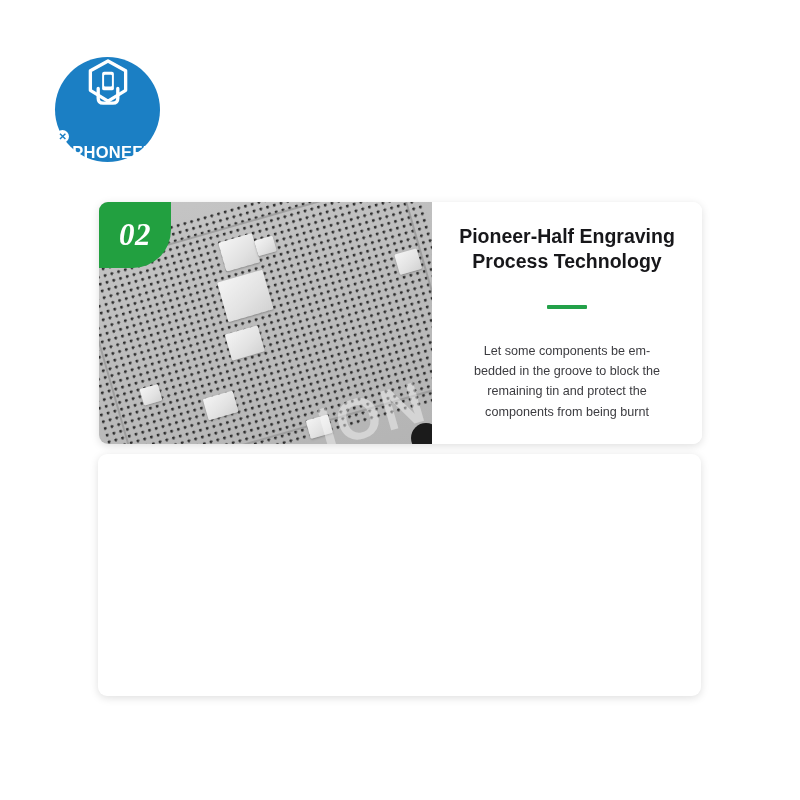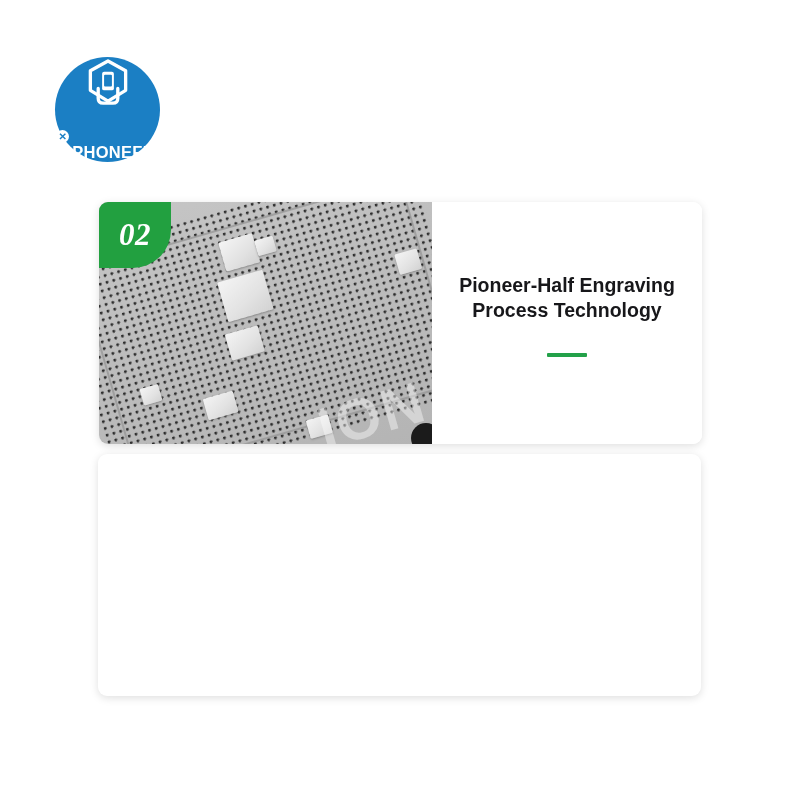--- a/index.html
+++ b/index.html
@@ -270,20 +270,24 @@
       <div class="watermark">ION</div>
       <div class="corner-blob"></div>
     </div>
     <div class="badge badge-left">02</div>
   </div>
 
   <div class="card-body">
     <h2 class="card-title">Pioneer-Half Engraving
 Process Technology</h2>
     <div class="title-rule"></div>
+    <p class="card-desc">Let some components be em-
+bedded in the groove to block the
+remaining tin and protect the
+components from being burnt</p>
   </div>
 </div>
 
 <div class="card" id="card-02">
 
   <div class="card-media">
     <div class="photo-keys">
       <div class="keys-plane" id="keys-plane">
           <div class="keycap" style="left: 62px; top: 0px;"></div>
           <div class="keycap" style="left: 124px; top: 0px;"></div>

